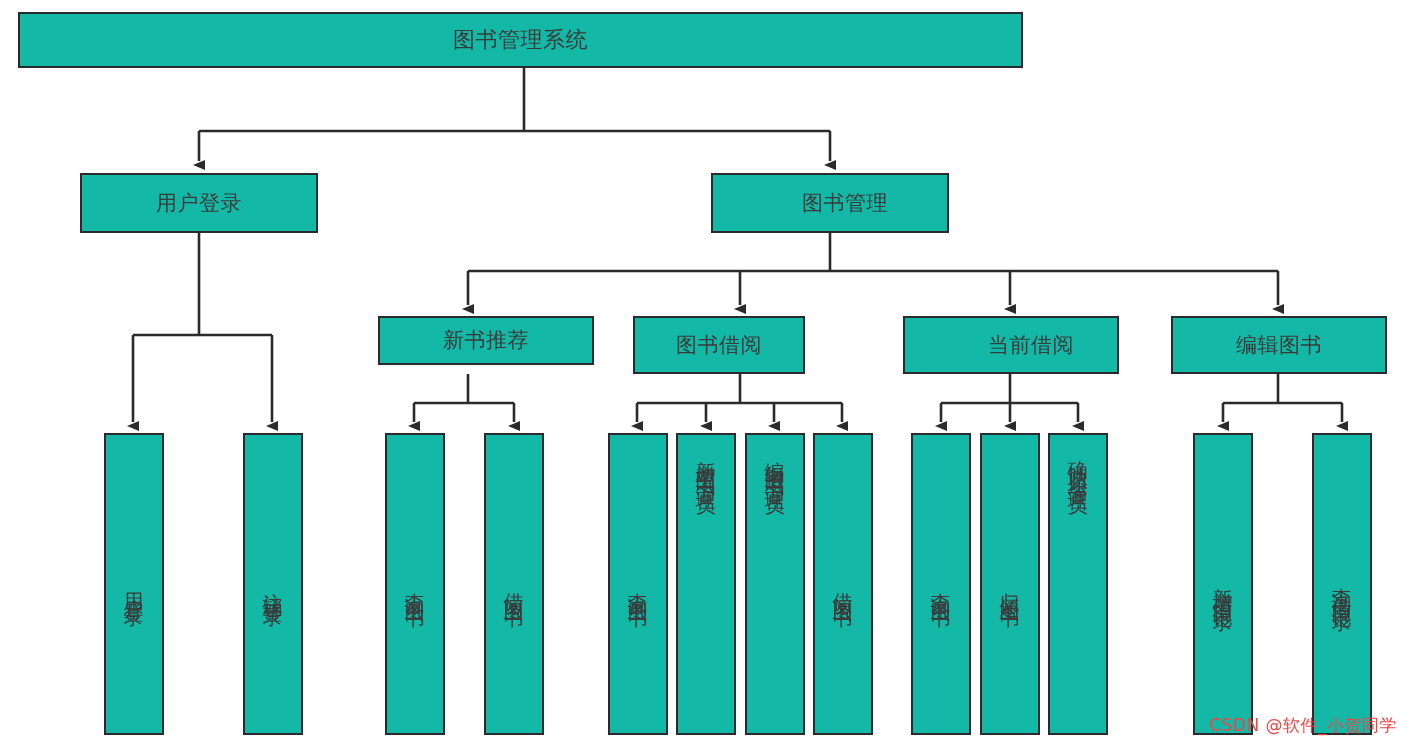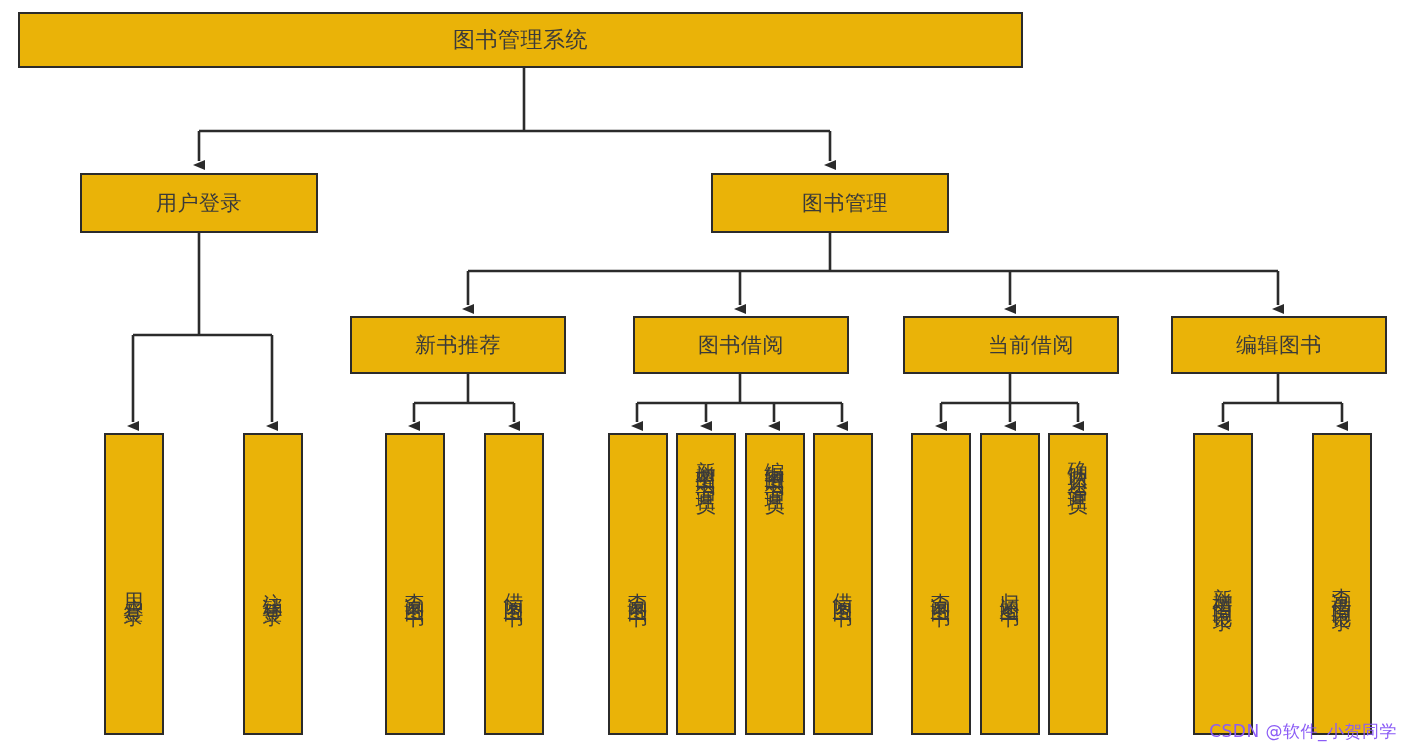--- a/index.html
+++ b/index.html
@@ -22,21 +22,21 @@
     left: 0;
     top: 0;
     width: 1405px;
     height: 747px;
     pointer-events: none;
   }
   .node {
     position: absolute;
     box-sizing: border-box;
     border: 2px solid #2b2b2b;
-    background: #eab308;
+    background: #14b8a6;
     display: flex;
     align-items: center;
     justify-content: center;
     color: #3a3a3a;
     font-size: 21px;
     line-height: 1.18;
     letter-spacing: 0.5px;
   }
   .node.root {
     font-size: 22px;
@@ -66,23 +66,23 @@
     width: 100%;
     height: 100%;
   }
   .leaf.tall-top .leaf-inner {
     align-items: flex-start;
     padding-top: 4px;
   }
   .watermark {
     position: absolute;
     right: 8px;
-    bottom: 4px;
+    bottom: 10px;
     font-size: 17px;
-    color: #8b5cf6;
+    color: #ef4444;
     letter-spacing: 0.5px;
     white-space: nowrap;
   }
 </style>
 </head>
 <body>
 
 <div id="canvas">
 
   <svg class="wires" viewBox="0 0 1405 747" xmlns="http://www.w3.org/2000/svg">
@@ -139,24 +139,24 @@
     <span>图书管理系统</span>
   </div>
 
   <div class="node level2" style="left:80px; top:173px; width:238px; height:60px;">
     <span>用户登录</span>
   </div>
   <div class="node level2" style="left:711px; top:173px; width:238px; height:60px;padding-left:30px;">
     <span>图书管理</span>
   </div>
 
-  <div class="node level2" style="left:350px; top:316px; width:216px; height:58px;">
+  <div class="node level2" style="left:378px; top:316px; width:216px; height:49px;">
     <span>新书推荐</span>
   </div>
-  <div class="node level2" style="left:633px; top:316px; width:216px; height:58px;">
+  <div class="node level2" style="left:633px; top:316px; width:172px; height:58px;">
     <span>图书借阅</span>
   </div>
   <div class="node level2" style="left:903px; top:316px; width:216px; height:58px;padding-left:40px;">
     <span>当前借阅</span>
   </div>
   <div class="node level2" style="left:1171px; top:316px; width:216px; height:58px;">
     <span>编辑图书</span>
   </div>
 
   <div class="node leaf" style="left:104px; top:433px; width:60px; height:302px;">

